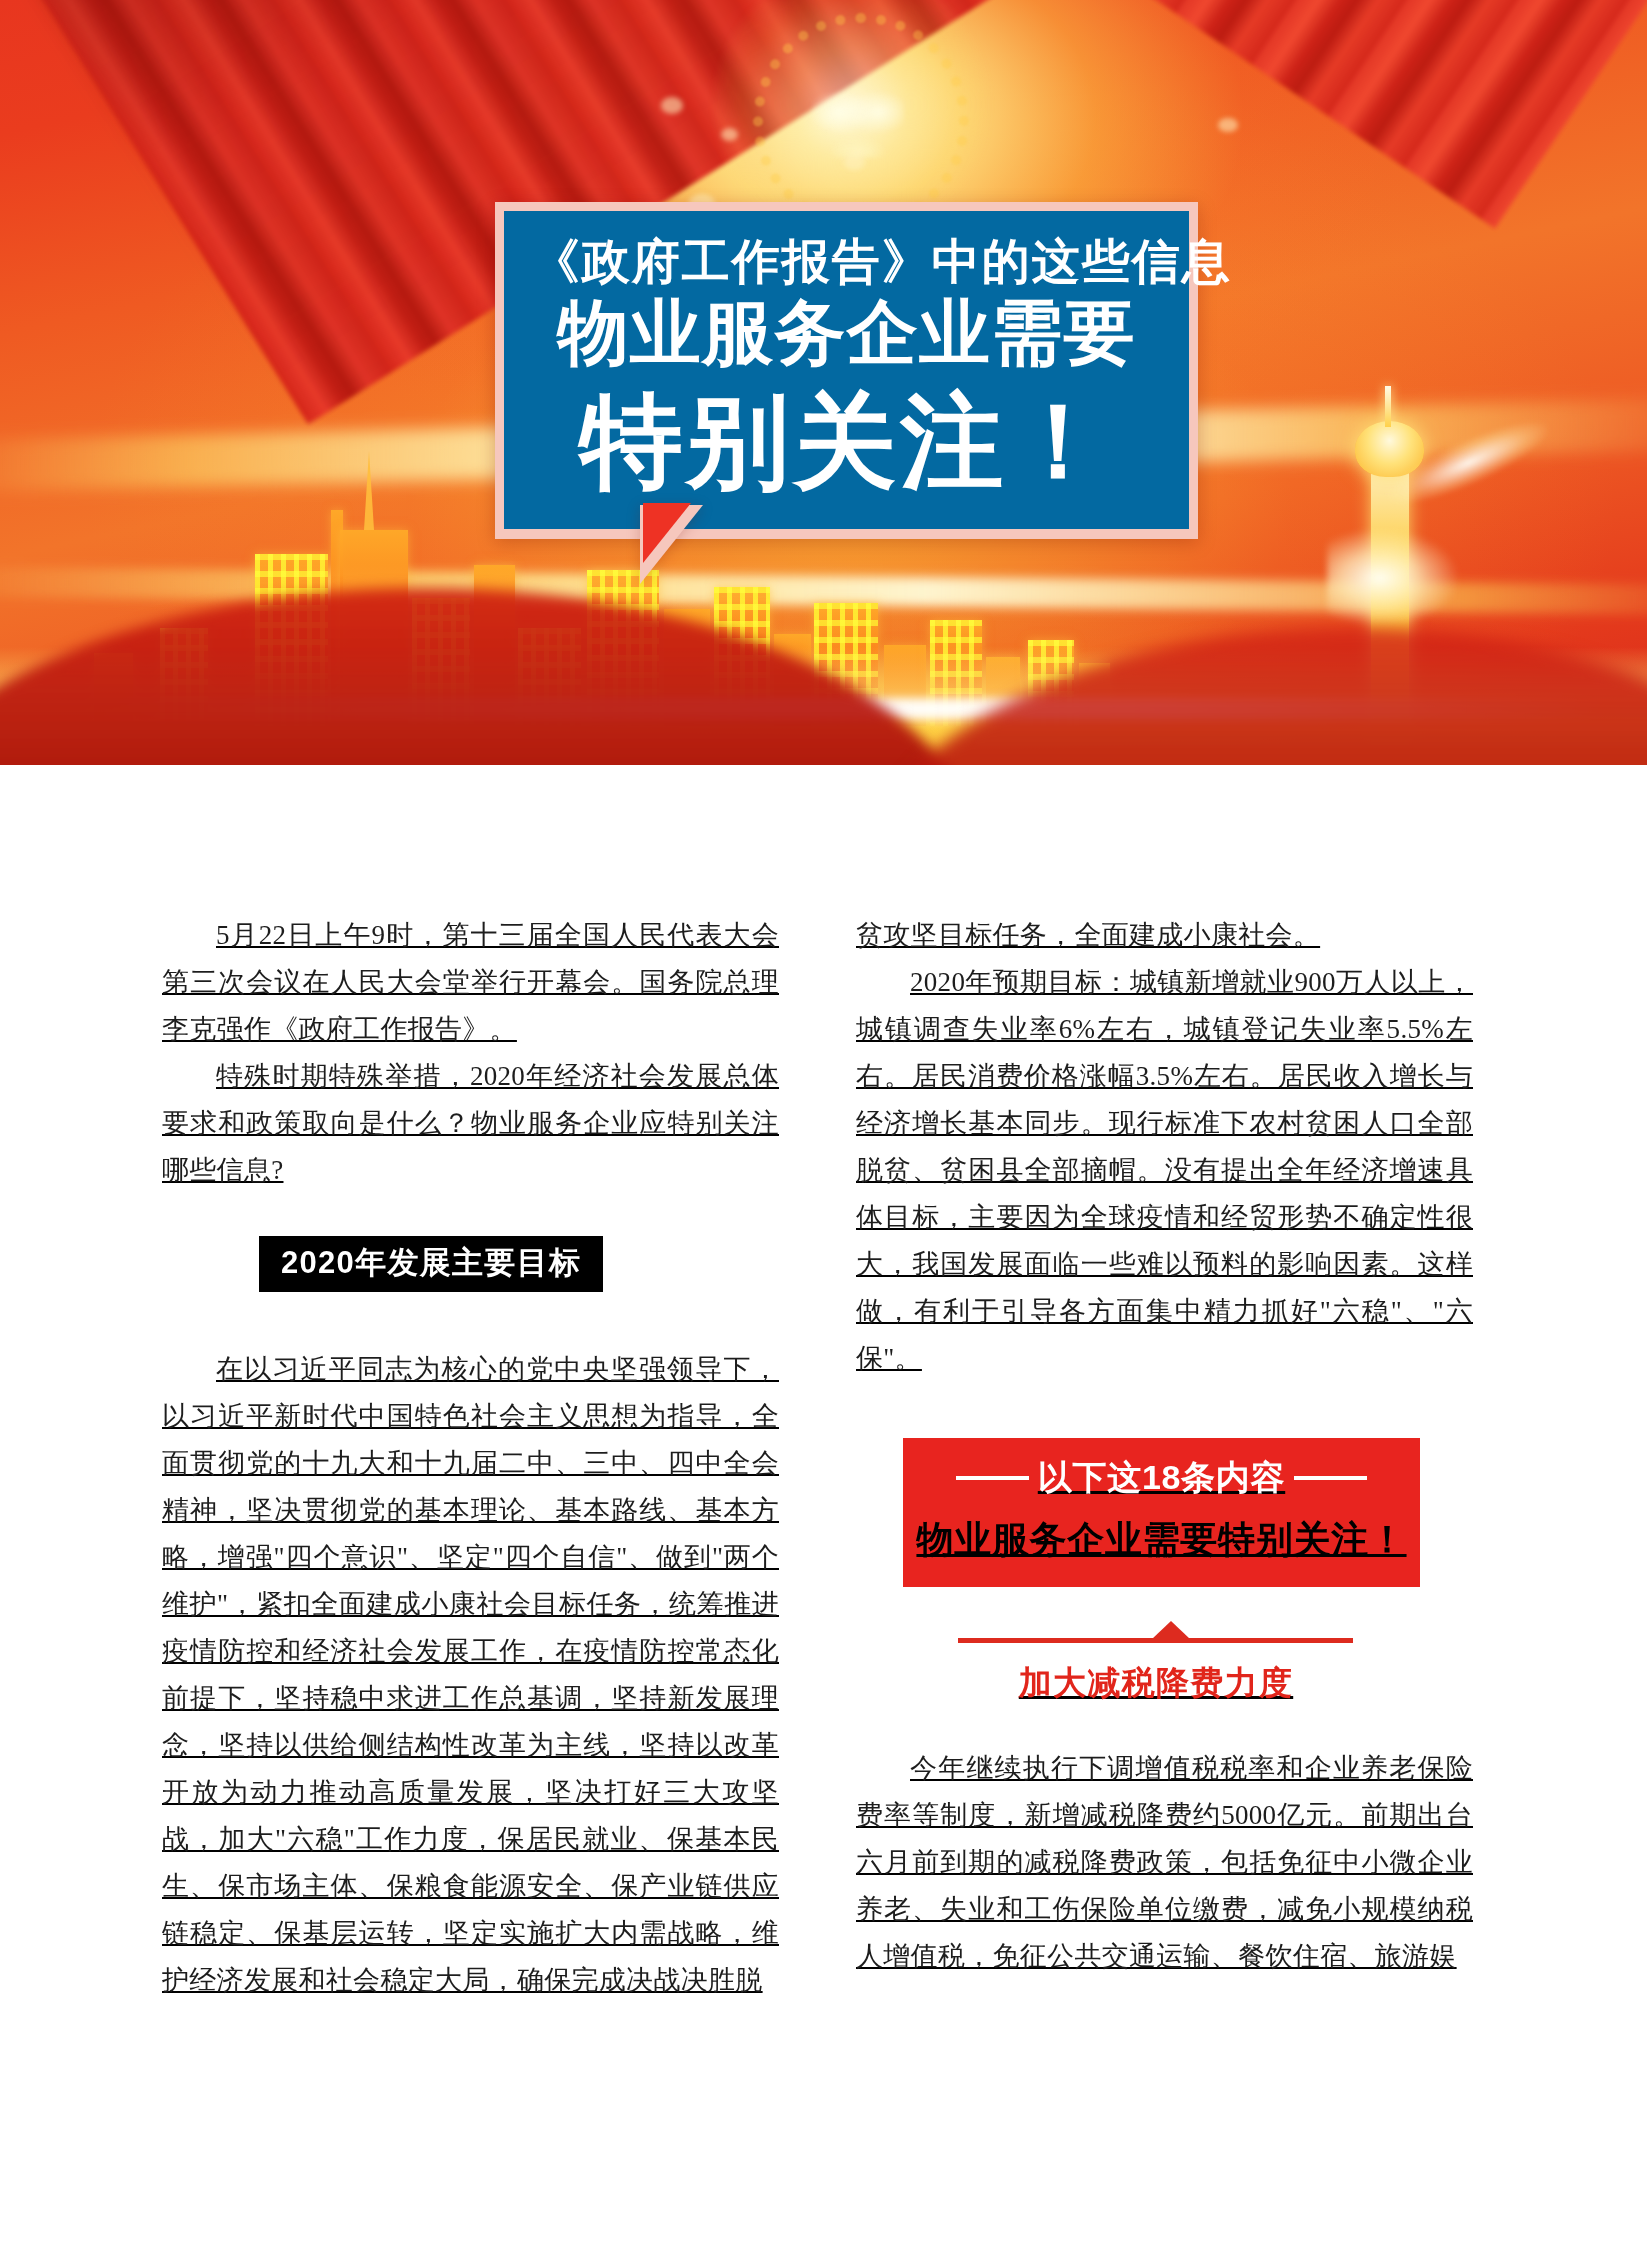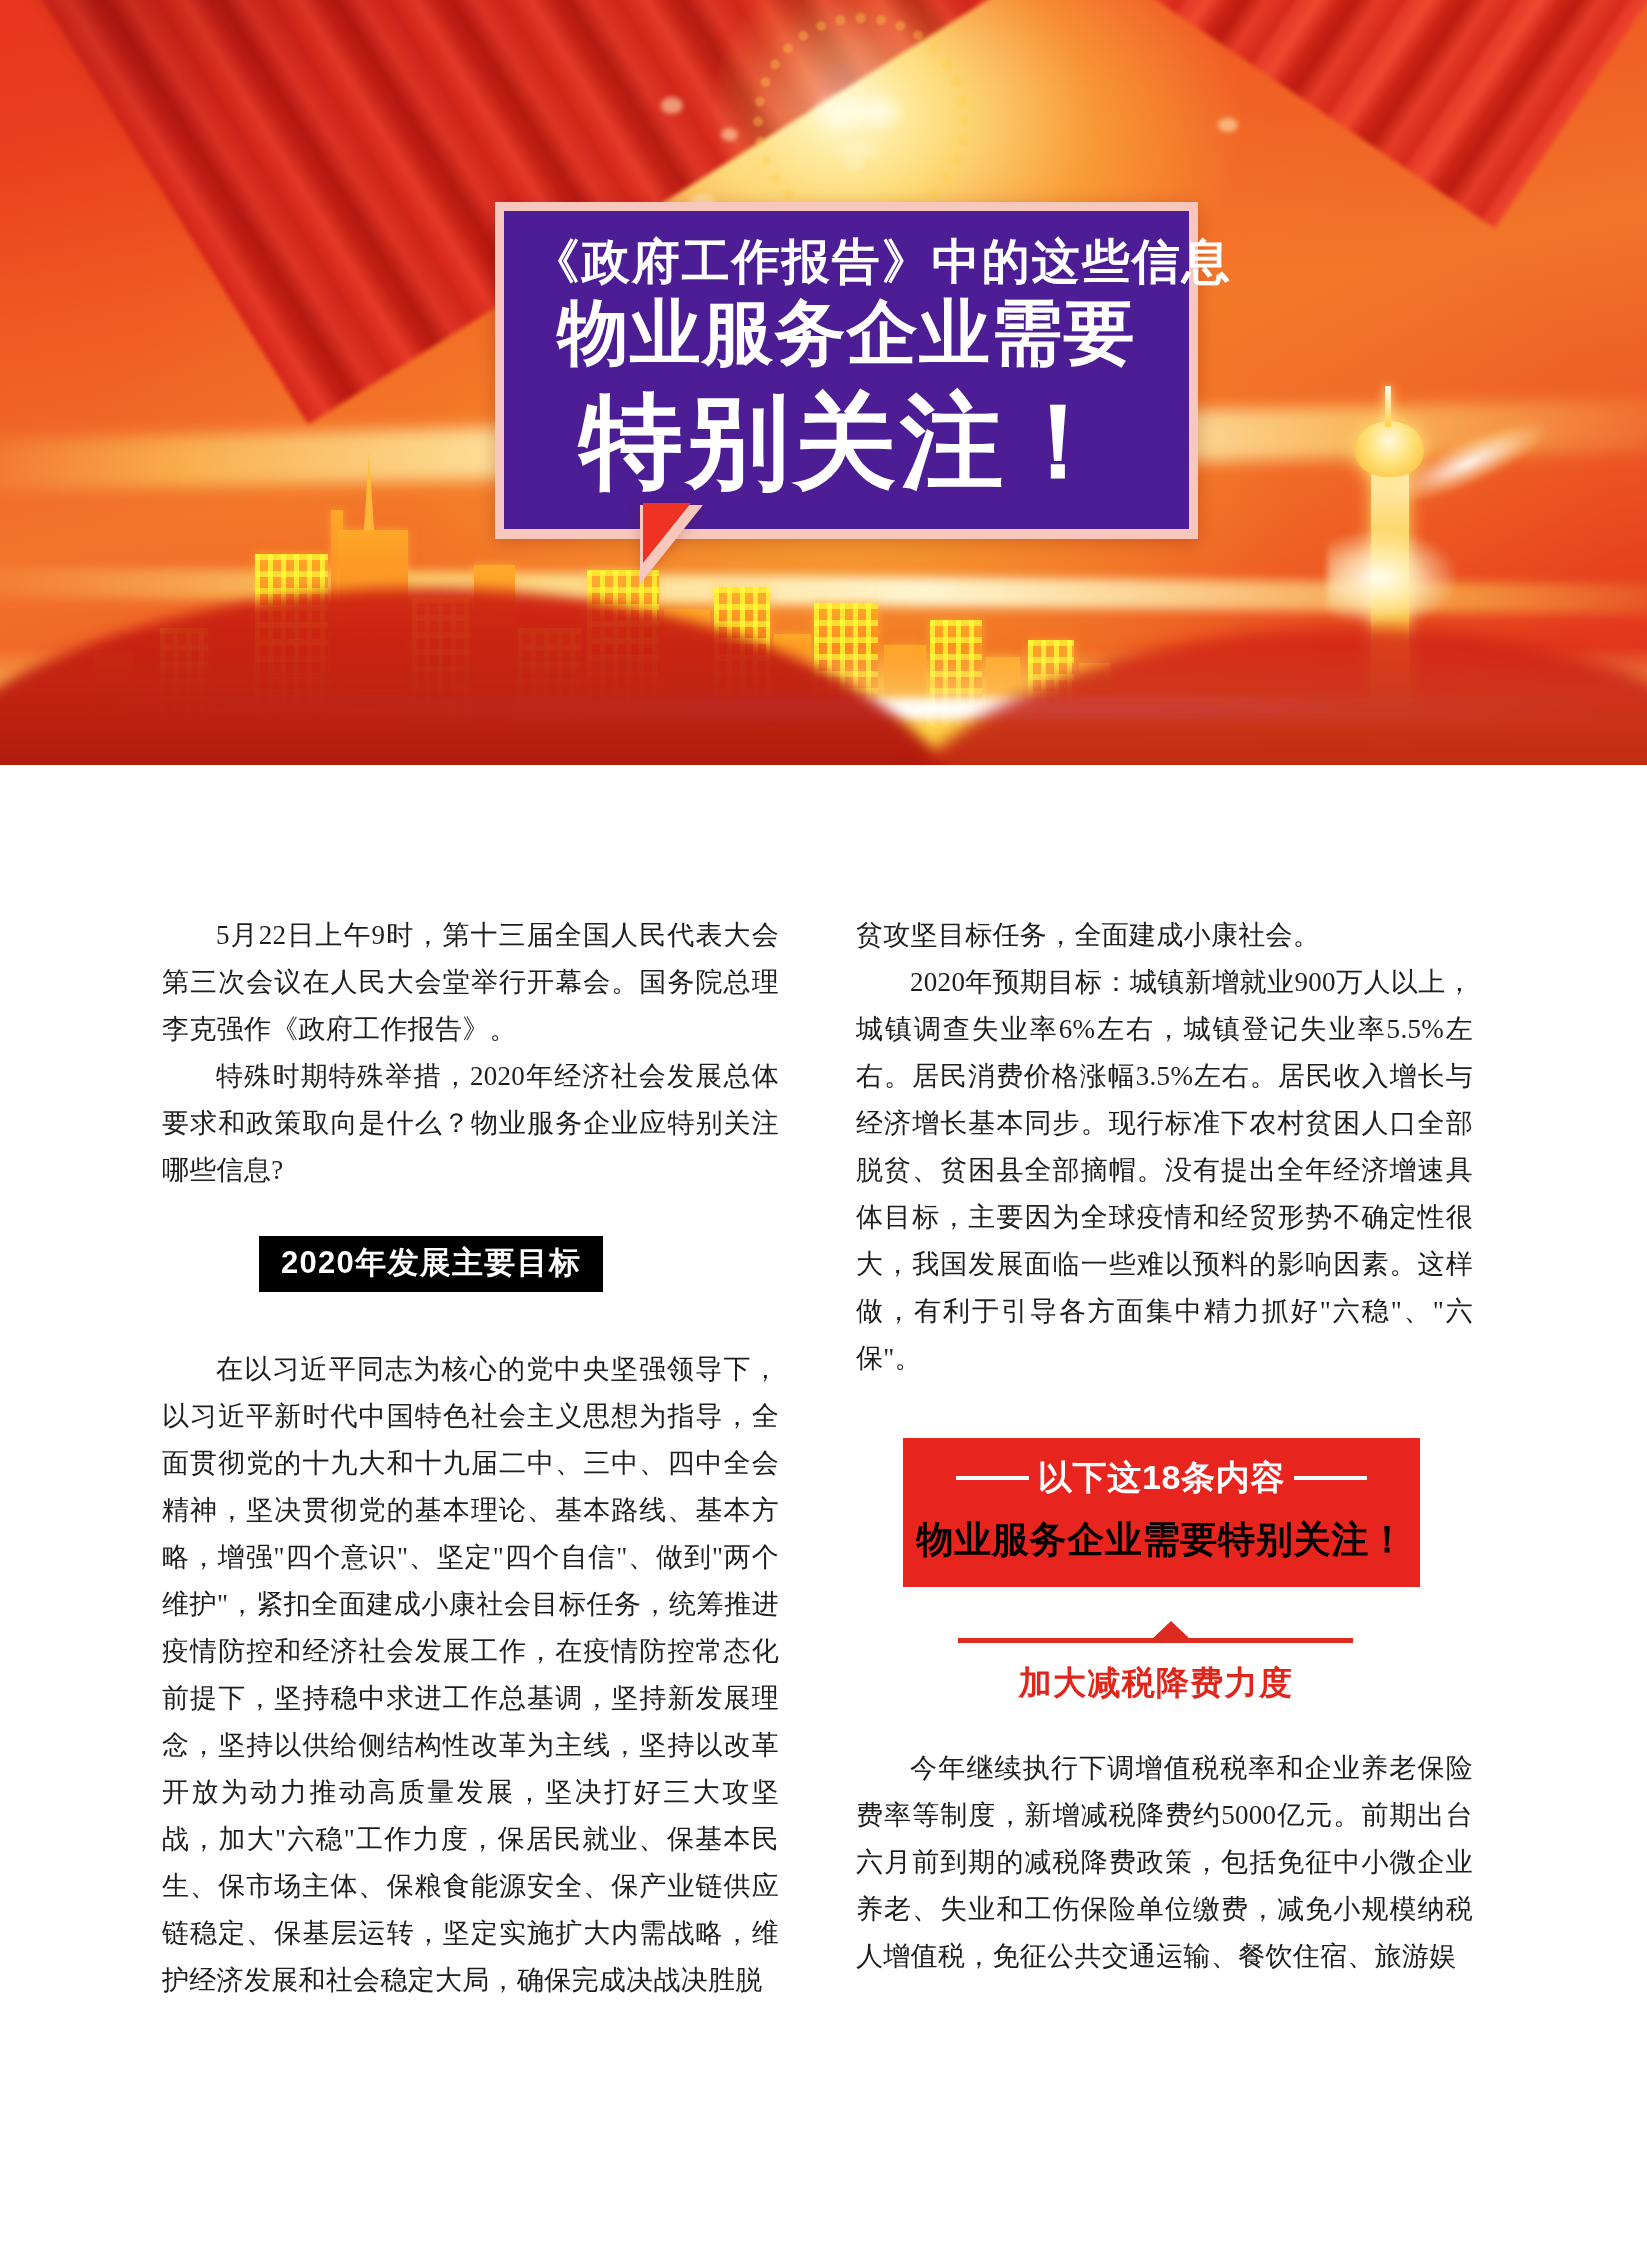--- a/index.html
+++ b/index.html
@@ -250,21 +250,21 @@
   
   .title-box {
     position: absolute;
     left: 495px; top: 202px;
     width: 685px;
     padding: 9.2px;
     background: #f6c7bd;
     box-shadow: 0 3.9px 17px rgba(120,10,5,0.28);
   }
   .title-inner {
-    background: #4c1d95;
+    background: #0369a1;
     padding: 23.6px 27.5px 30px 27.5px;
     text-align: center;
   }
   .title-line1 {
     font-family: "Liberation Sans", sans-serif;
     font-weight: bold;
     color: #ffffff;
     font-size: 48px;
     letter-spacing: 2px;
     line-height: 1.12;
@@ -315,21 +315,21 @@
     height: 1484px;
     background: #ffffff;
   }
   .columns {
     position: absolute;
     left: 162px; top: 147px;
     width: 1312px;
     display: flex;
     gap: 77px;
   }
-  .col { width: 617px; }
+  .col { width: 617px; text-decoration: underline; }
 
   p.body-text {
     margin: 0 0 0 0;
     font-family: "Liberation Serif", "DejaVu Serif", serif;
     font-size: 27px;
     line-height: 47px;
     color: #1d1d1d;
     text-align: justify;
     text-indent: 54px;
     letter-spacing: 0.3px;

